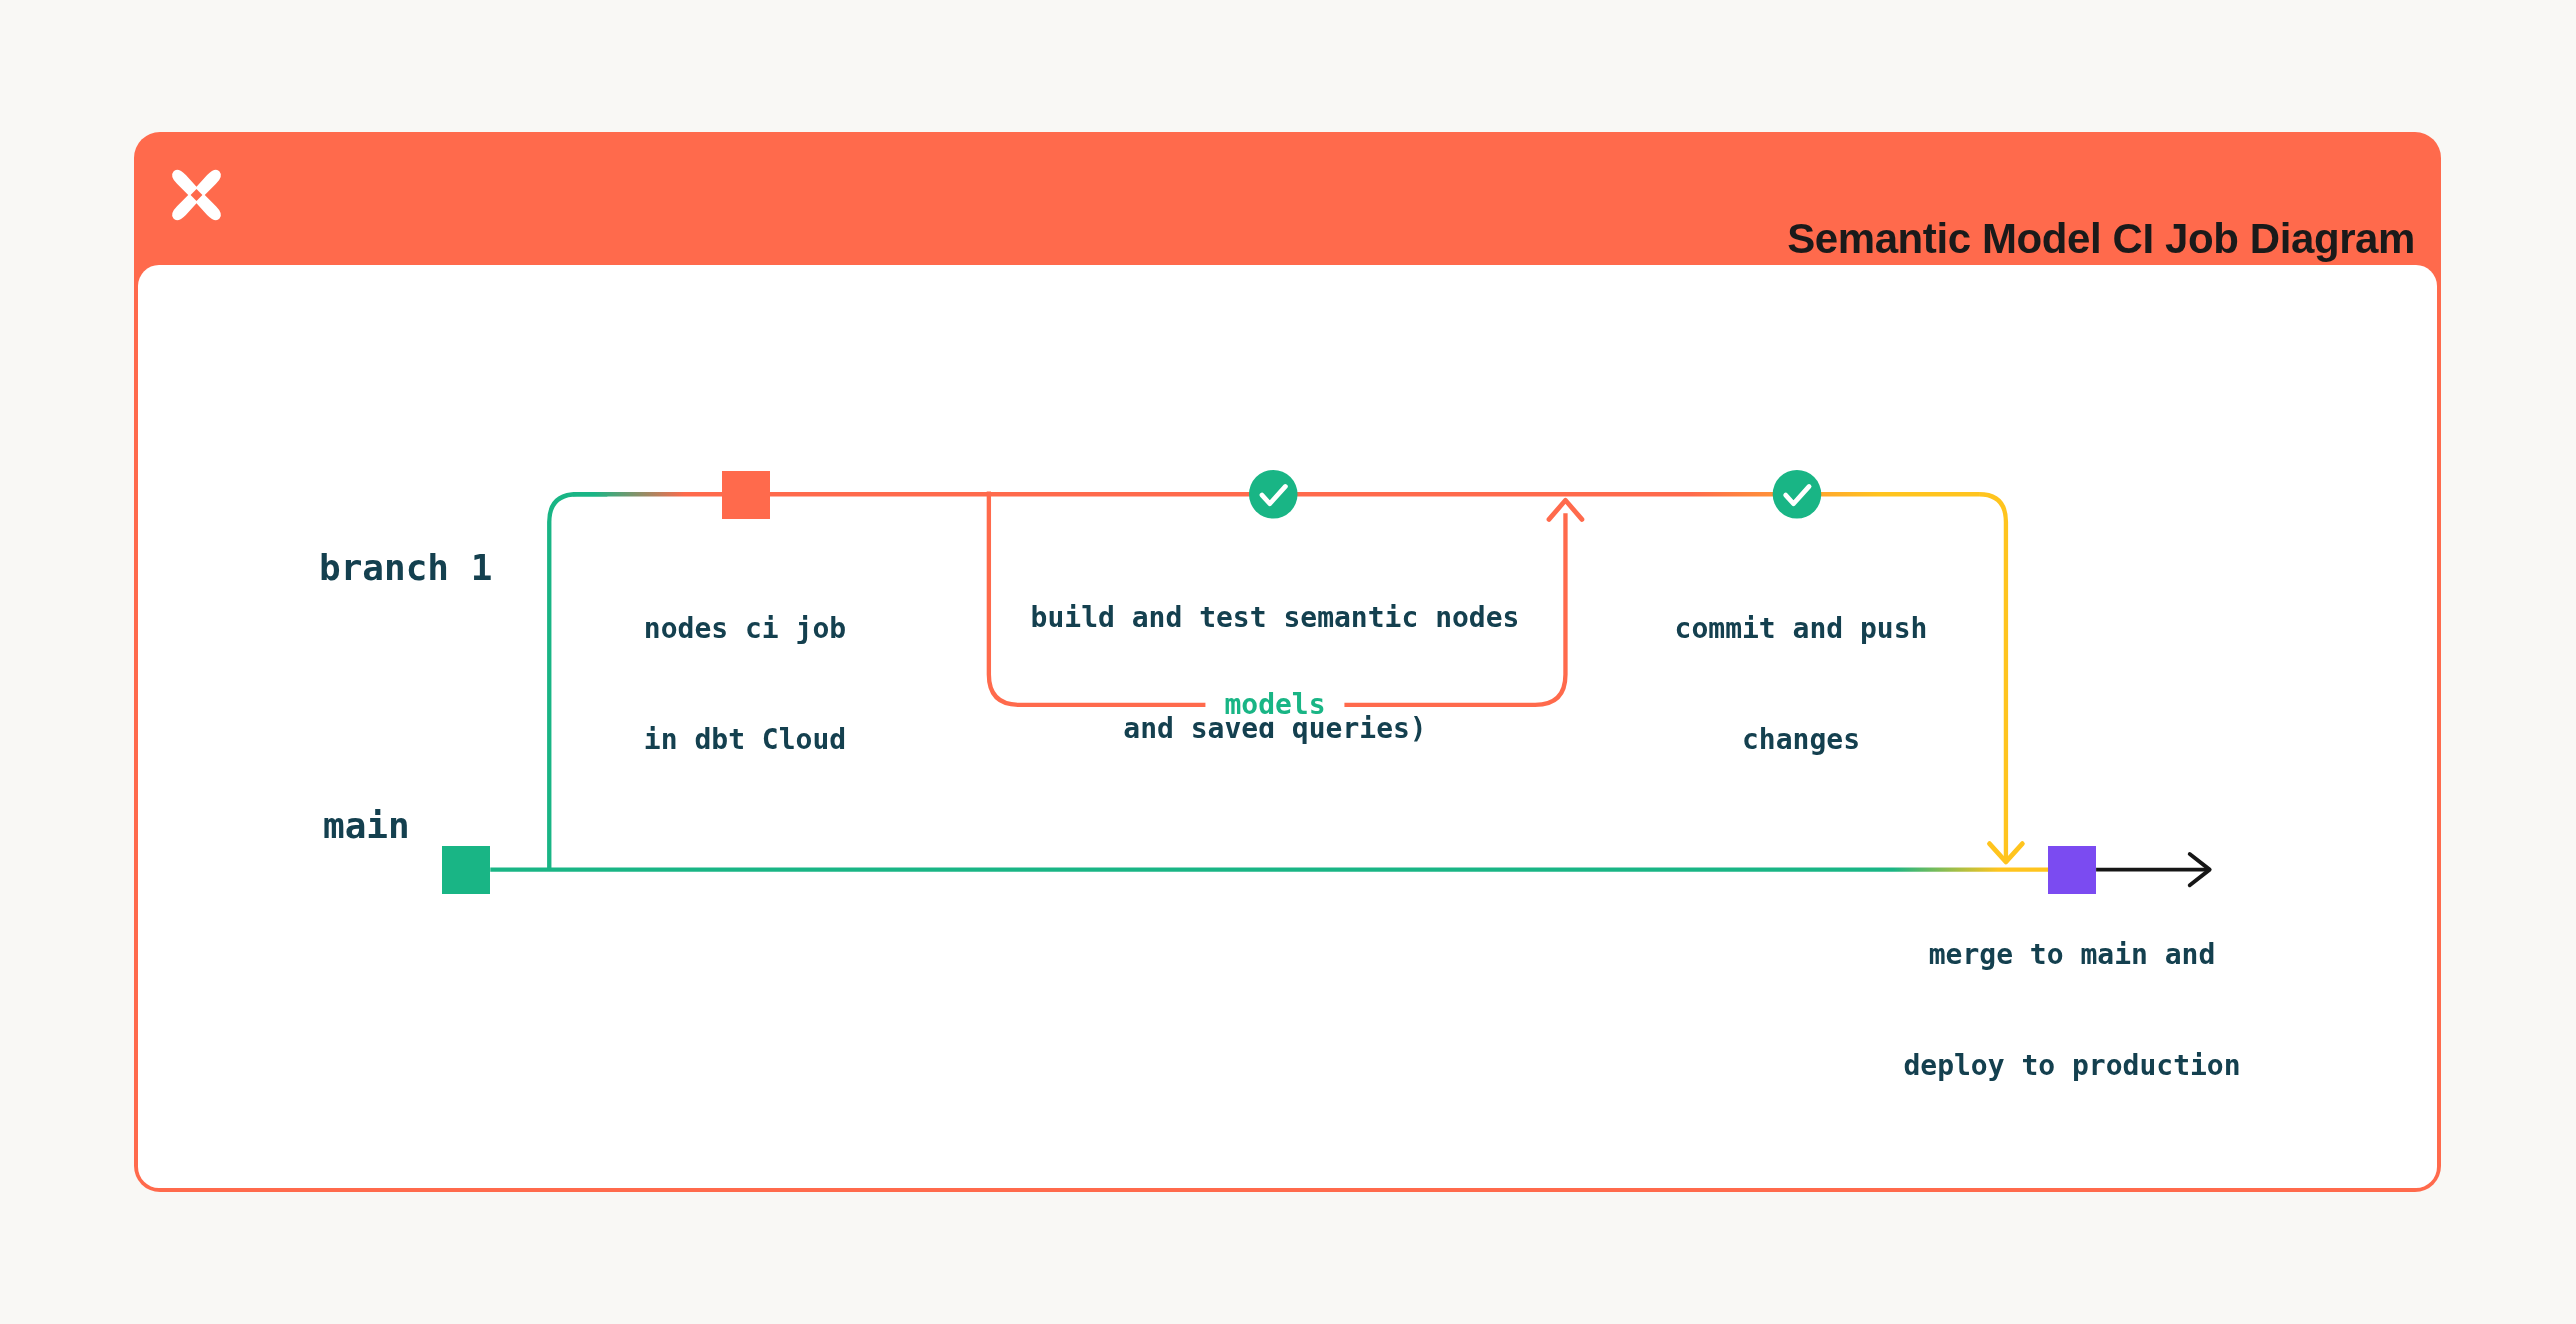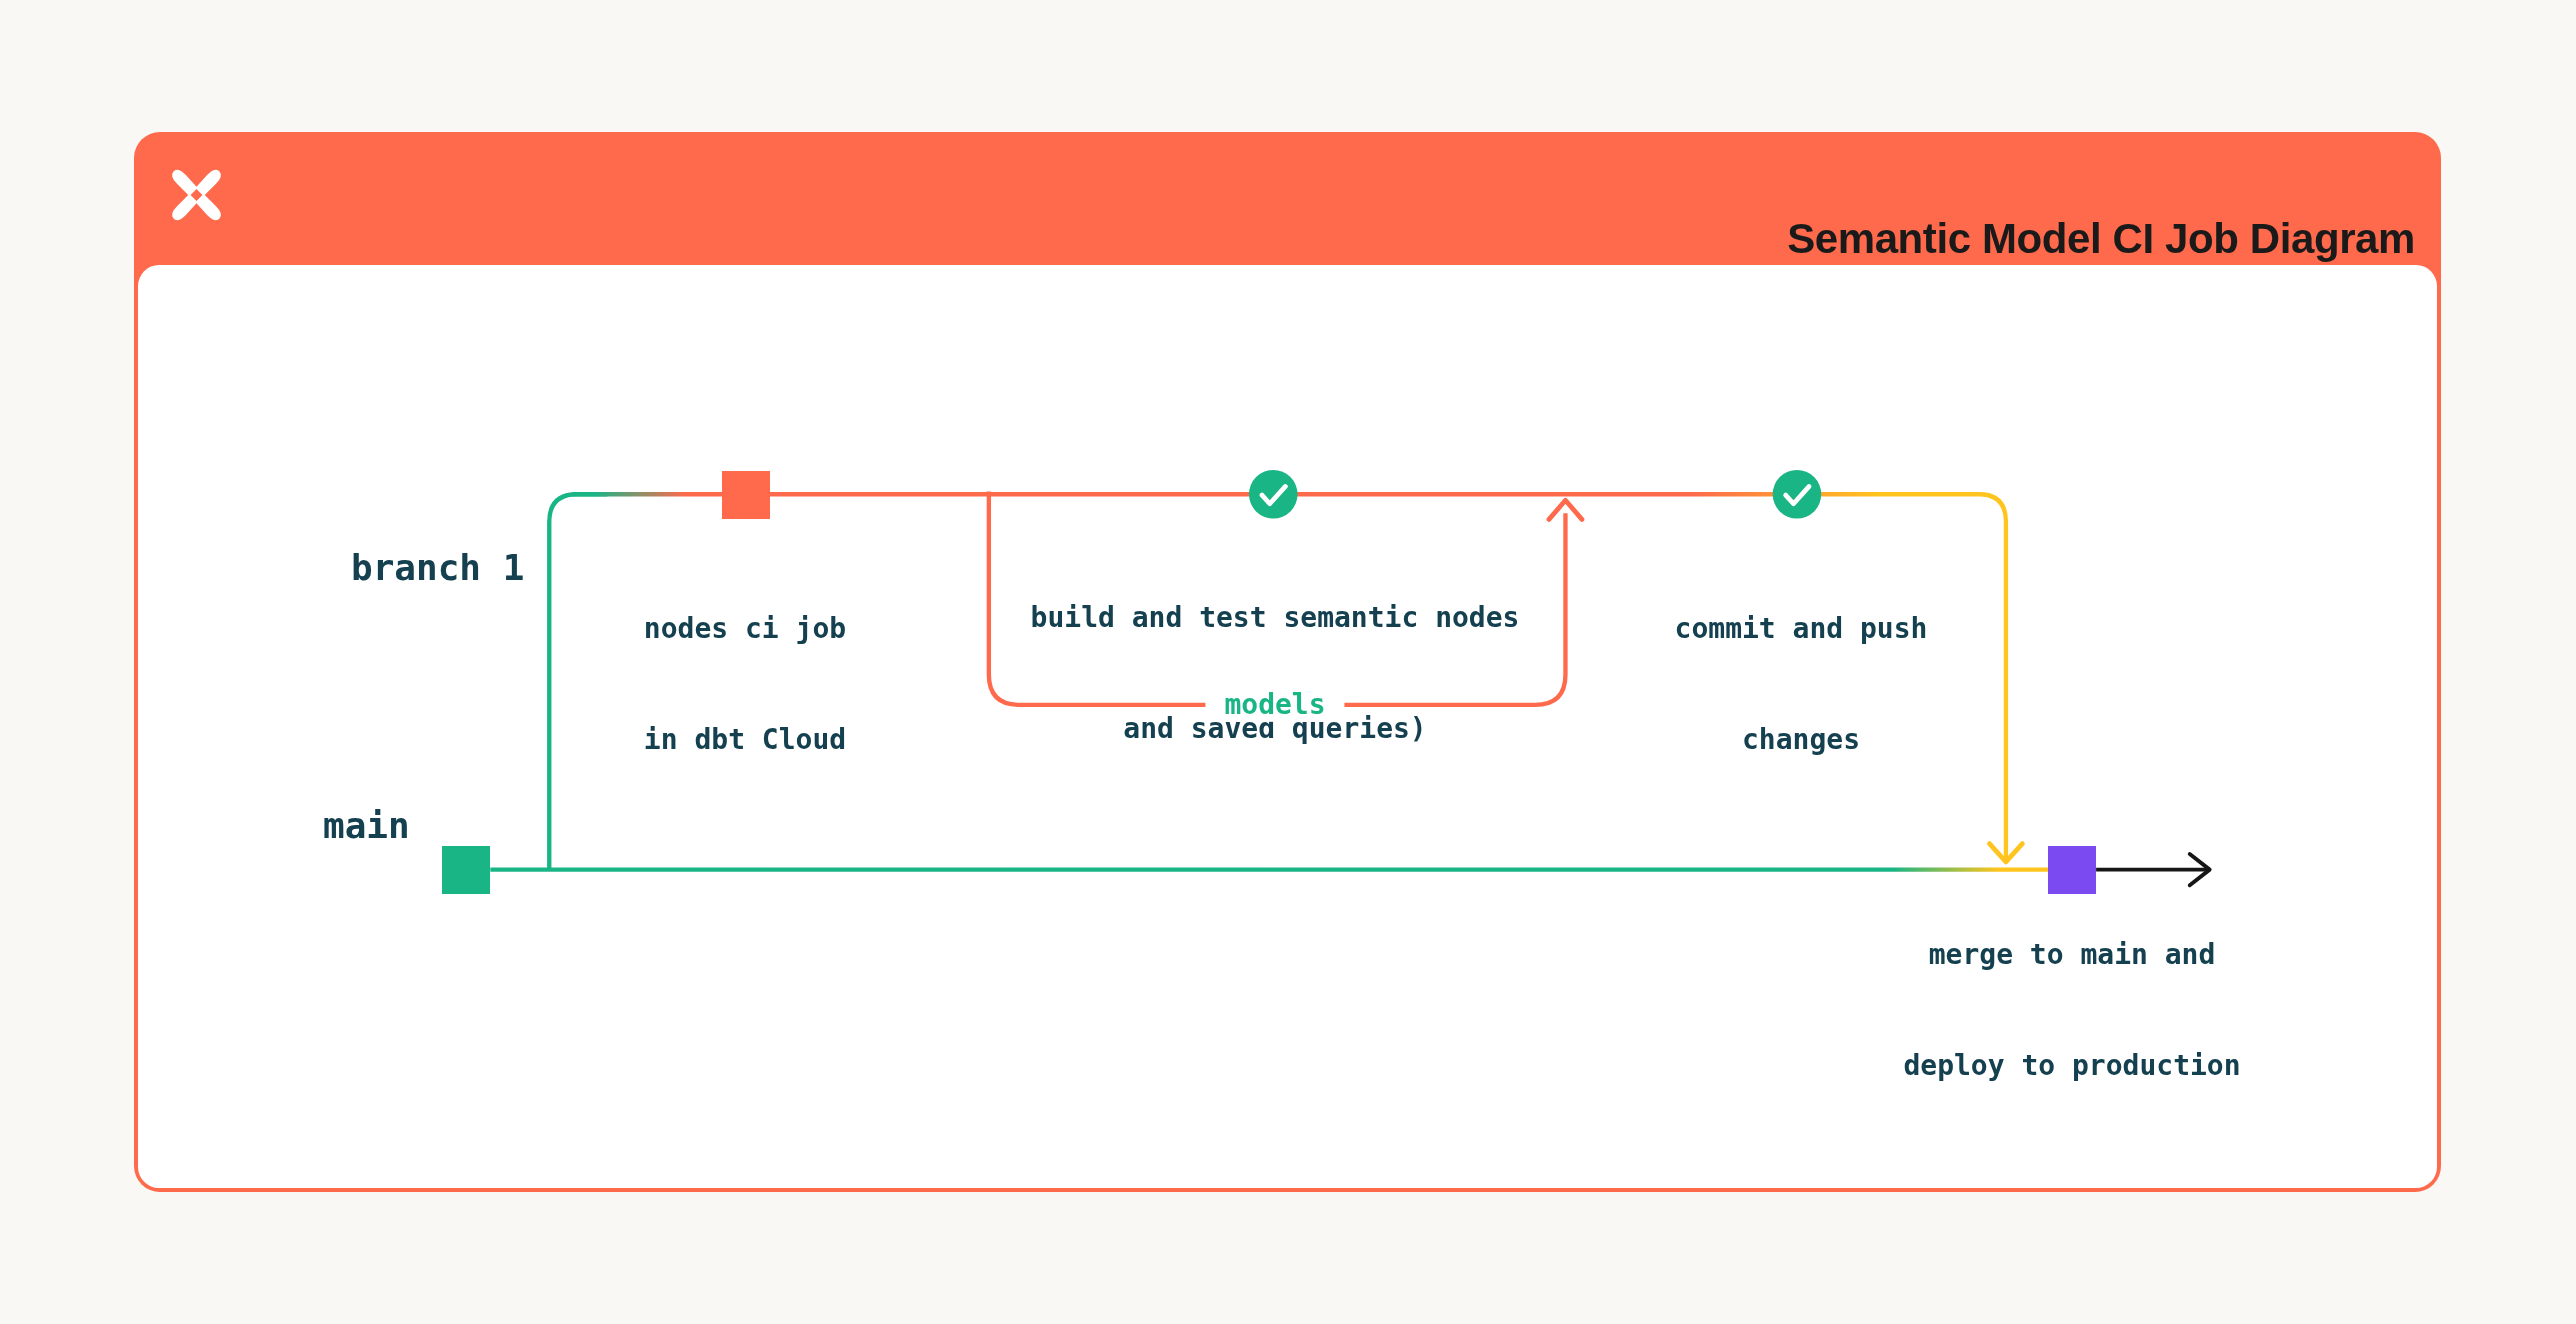--- a/index.html
+++ b/index.html
@@ -91,21 +91,21 @@
     <g>
       <circle cx="2072" cy="570" r="28" style="fill:var(--green,#19B585)"></circle>
       <path d="M2059 571 L2068 581 L2086 561" fill="none" stroke="#FFFFFF" stroke-width="5.5" stroke-linecap="round" stroke-linejoin="round"></path>
     </g>
   </svg>
 
   <div class="sq orange" style="left:722px;top:471px;"></div>
   <div class="sq green" style="left:442px;top:846px;"></div>
   <div class="sq purple" style="left:2048px;top:846px;"></div>
 
-  <div class="lane-label" style="left:319px;top:548px;margin-left:32px;">branch 1</div>
+  <div class="lane-label" style="left:319px;top:548px;">branch 1</div>
   <div class="lane-label" style="left:323px;top:806px;">main</div>
 
   <div class="node-text" style="left:745px;top:536px;">
     <div>nodes ci job</div>
     <div>in dbt Cloud</div>
   </div>
 
   <div class="node-text" style="left:1275px;top:525px;">
     <div>build and test semantic nodes</div>
     <div>and saved queries)</div>

